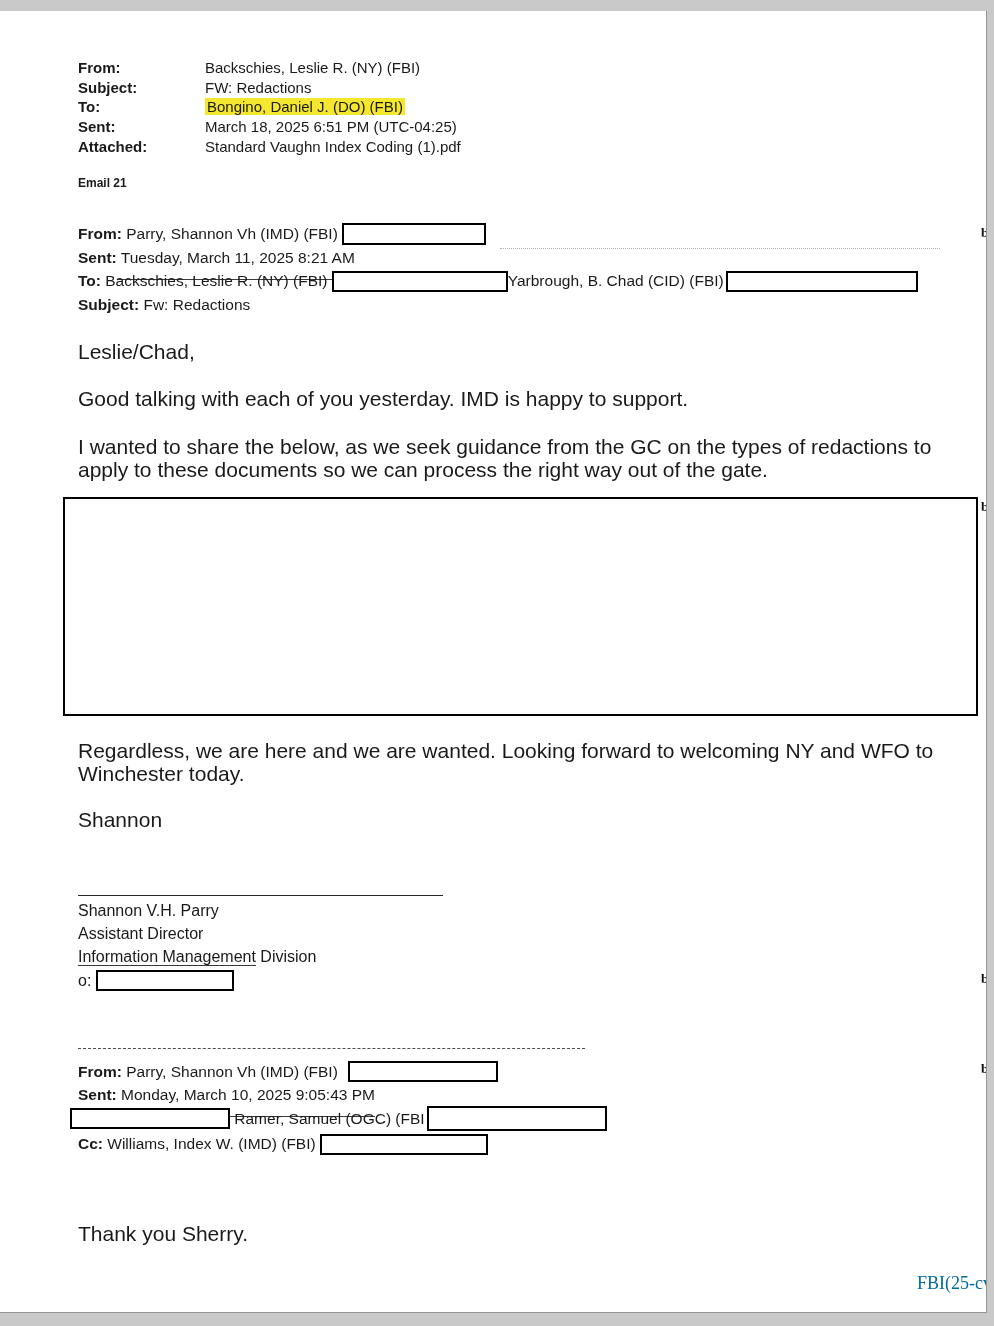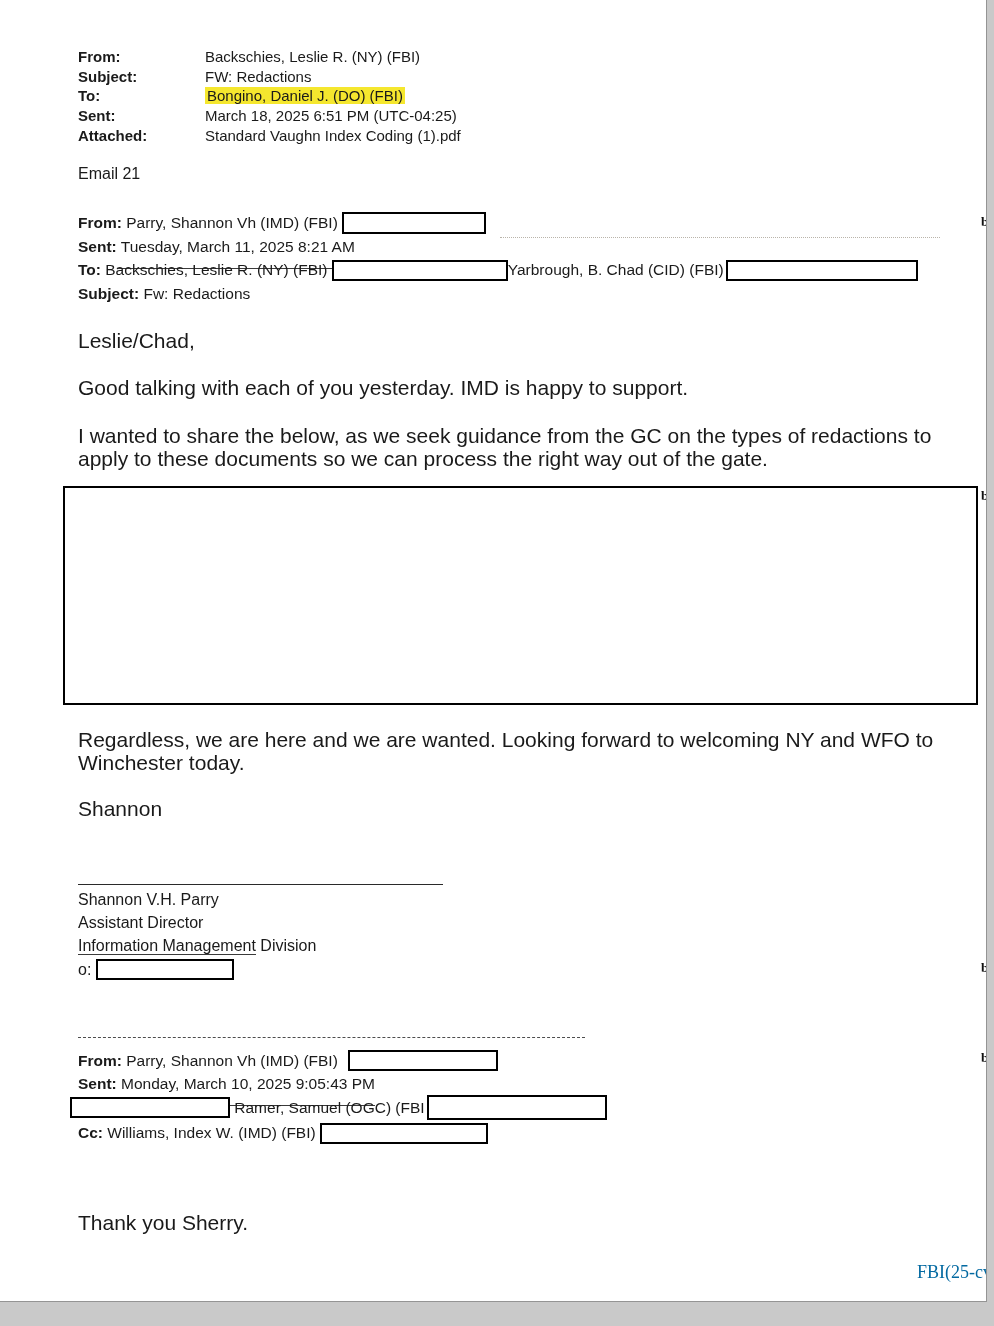--- a/index.html
+++ b/index.html
@@ -7,35 +7,35 @@
   body {
     font-family:"Liberation Sans","DejaVu Sans",sans-serif;
     color:#1a1a1a;
     background:#c9c9c9;
   }
   .viewport {
     position:relative; width:994px; height:1326px;
     background:#c9c9c9; overflow:hidden;
   }
   .page {
-    position:absolute; left:0; top:0;
+    position:absolute; left:0; top:11px;
     width:987px; height:1302px;
     background:#ffffff; overflow:hidden;
     border-right:1px solid #949494;
     border-bottom:1px solid #949494;
   }
   .abs { position:absolute; }
 
   
   .meta-table { left:78px; top:47px; font-size:15px; line-height:19.7px; }
   .meta-row { white-space:nowrap; }
   .meta-label { display:inline-block; width:127px; font-weight:bold; }
   .hl { background:#f5e72e; padding:0 2px; }
 
-  .email-label { left:78px; top:165px; font-size:16px; }
+  .email-label { left:78px; top:165px; font-size:12px;font-weight:bold; }
 
   
   .ehdr { font-size:15.5px; line-height:23.4px; }
   .hline { white-space:nowrap; }
   .hline b { font-weight:bold; }
 
   
   .rbox {
     display:inline-block; vertical-align:middle;
     border:2px solid #000; background:#fff;

